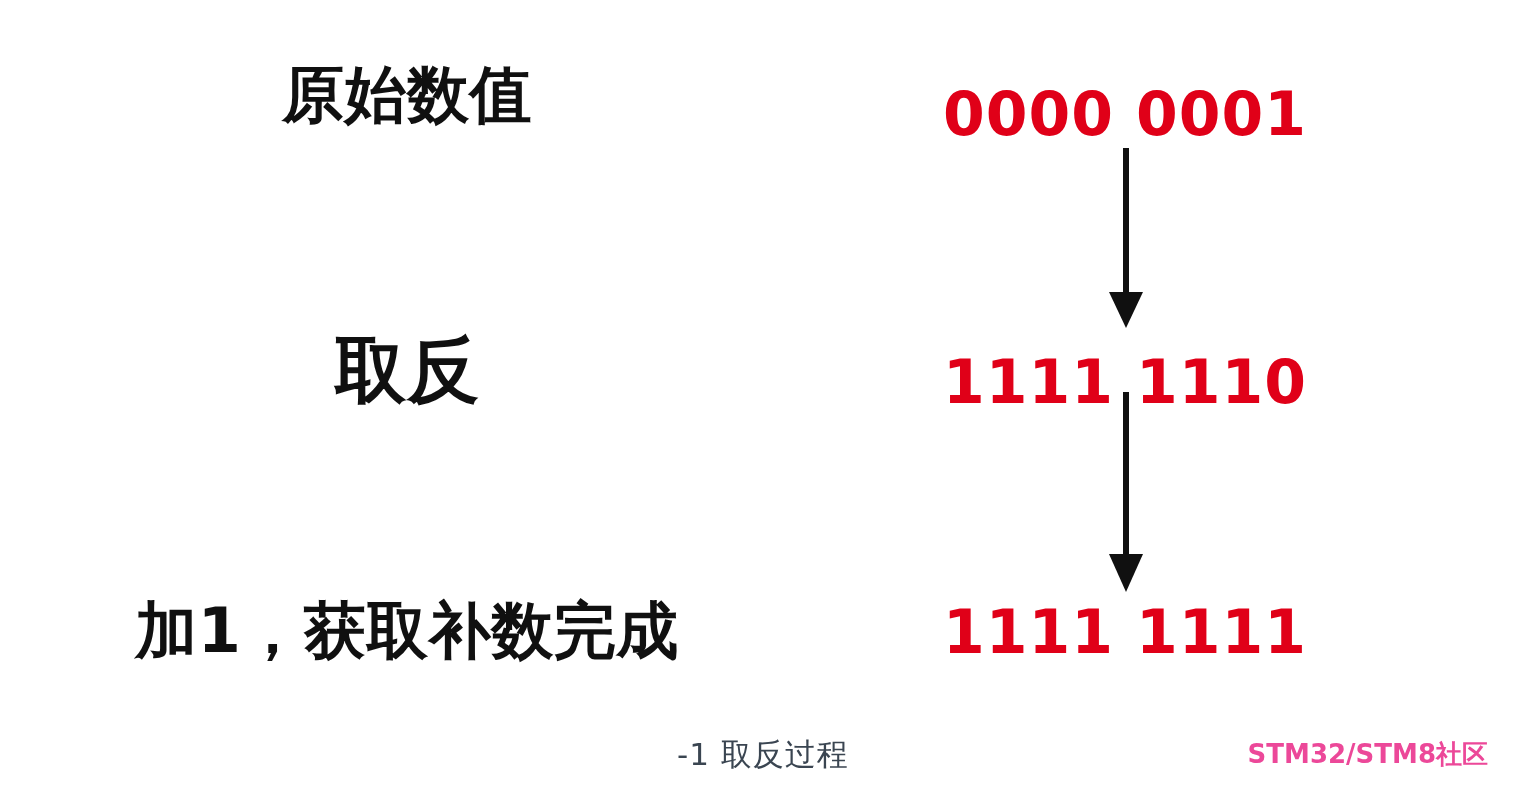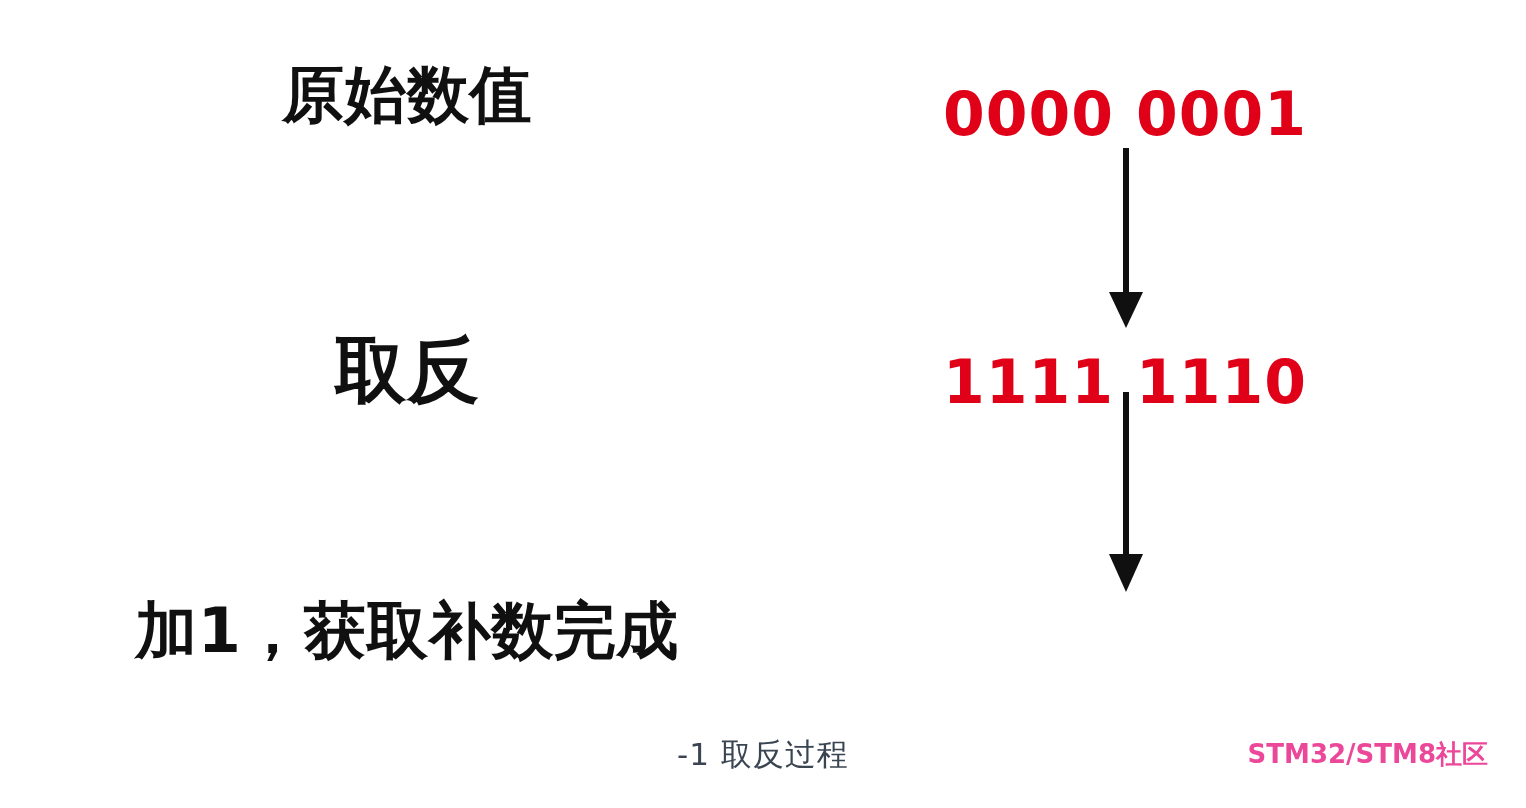--- a/index.html
+++ b/index.html
@@ -118,20 +118,21 @@
   <div class="bin-value row1">1111 1110</div>
 
   <div class="arrow-svg a1">
     <svg viewBox="0 0 60 200" width="60" height="200" preserveAspectRatio="none">
       <rect x="27" y="0" width="6" height="166" fill="#101010"></rect>
       <polygon points="13,162 47,162 30,200" fill="#101010"></polygon>
     </svg>
   </div>
 
   <div class="step-label row2">加1，获取补数完成</div>
+  <div class="bin-value row2">1111 1111</div>
 
   <div class="caption">-1 取反过程</div>
 
   <div class="watermark">
     <div class="wm-line1">STM32/STM8社区</div>
   </div>
 
 </div>
 
 </body></html>

